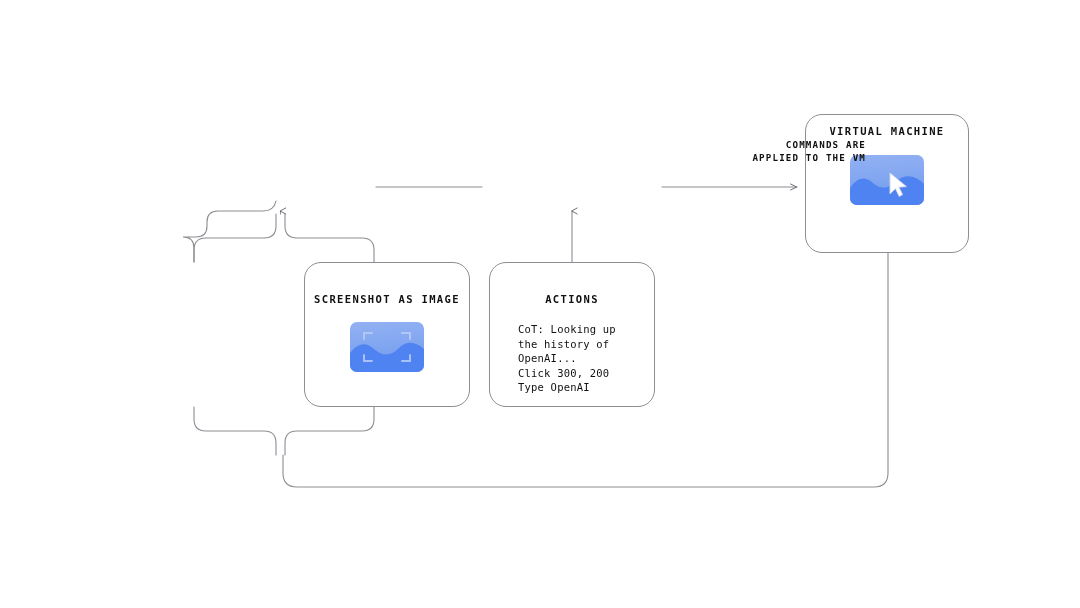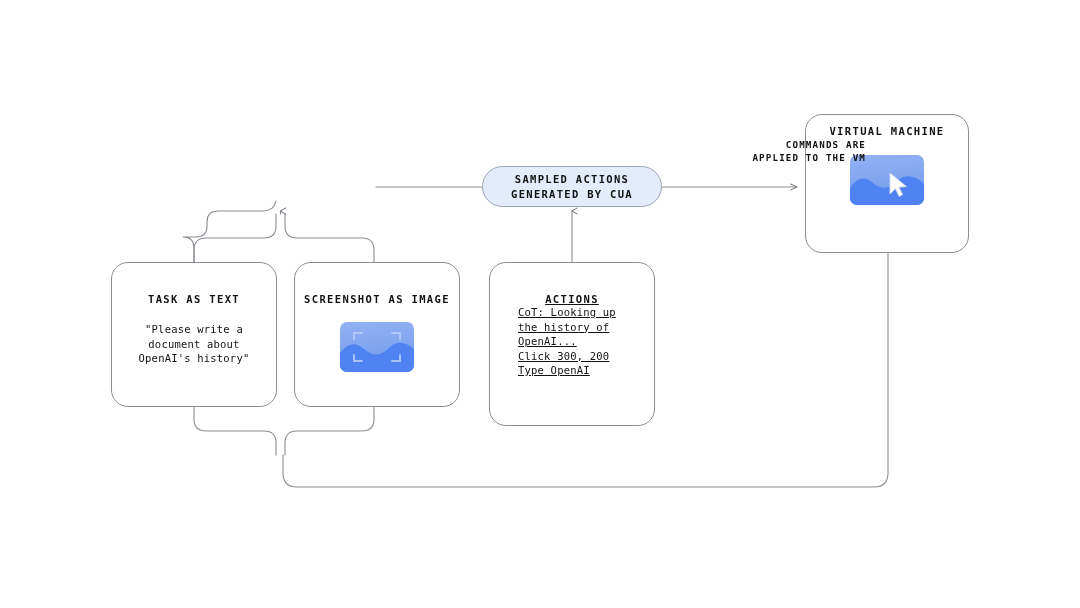--- a/index.html
+++ b/index.html
@@ -90,31 +90,31 @@
     border-radius: 7px;
     overflow: hidden;
     background: linear-gradient(176deg, #93b1f3 0%, #7ea4f0 55%, #6f99ef 100%);
   }
   .thumb svg { position: absolute; left: 0; top: 0; width: 100%; height: 100%; }
 
   
   #node-input-to-cua      { left:194px;  top:166px; width:182px; height:41px; }
   #node-sampled-actions   { left:482px;  top:166px; width:180px; height:41px; }
   #node-task-as-text      { left:111px;  top:262px; width:166px; height:145px; }
-  #node-screenshot-image  { left:294px;  top:262px; width:166px; height:145px; }
-  #node-actions           { left:489px;  top:262px; width:166px; height:164px;text-decoration:underline; }
+  #node-screenshot-image  { left:304px;  top:262px; width:166px; height:145px; }
+  #node-actions           { left:489px;  top:262px; width:166px; height:145px; }
   #node-virtual-machine   { left:805px;  top:114px; width:164px; height:139px; }
 
   #node-task-as-text .card-title,
   #node-screenshot-image .card-title,
   #node-actions .card-title { margin-top: 30px; }
   #node-virtual-machine .card-title { margin-top: 10px; }
 
   #node-task-as-text .card-body { margin-top: 17px; }
-  #node-actions .card-body { align-self: flex-start; margin-left: 28px; }
+  #node-actions .card-body { margin-top: 17px; align-self: flex-start; margin-left: 28px; }
 
   #screenshot-thumb { margin-top: 17px; width: 74px; height: 50px; }
   #vm-thumb { margin-top: 18px; width: 74px; height: 50px; }
 
   .label-commands { left: 676px; top: 138px; width: 190px; text-align: right; }
 </style>
 </head>
 <body>
 
 <div id="diagram-root">
@@ -156,31 +156,21 @@
       <path d="M888,253
                L888,473
                q0,14 -14,14
                L297,487
                q-14,0 -14,-14
                L283,455"></path>
     </g>
   </svg>
 
 
-  <div class="node pill" id="node-sampled-actions">
-    <span class="pill-text">SAMPLED ACTIONS
-GENERATED BY CUA</span>
-  </div>
-
-  <div class="node card" id="node-task-as-text">
-    <div class="card-title">TASK AS TEXT</div>
-    <div class="card-body center">"Please write a
-document about
-OpenAI's history"</div>
-  </div>
+
 
   <div class="node card" id="node-screenshot-image">
     <div class="card-title">SCREENSHOT AS IMAGE</div>
     <div class="thumb" id="screenshot-thumb">
       <svg viewBox="0 0 74 50" preserveAspectRatio="none">
         <path d="M0,31 C9,20 16,20 24,27 C32,34 40,35 49,26 C57,18 66,20 74,27 L74,50 L0,50 Z" fill="#4f83f1"></path>
         <g fill="none" stroke="#b8cdf8" stroke-width="2" stroke-linecap="round" opacity="0.85">
           <path d="M14,17 L14,11 L22,11"></path>
           <path d="M60,17 L60,11 L52,11"></path>
           <path d="M14,33 L14,39 L22,39"></path>

